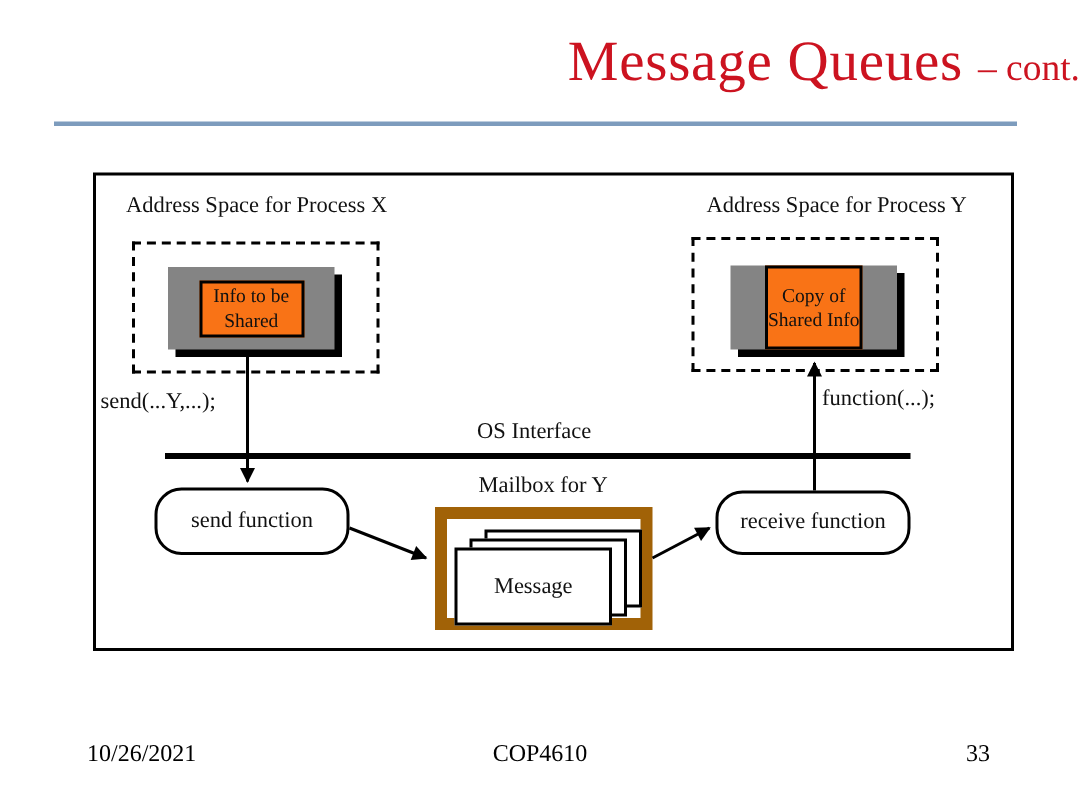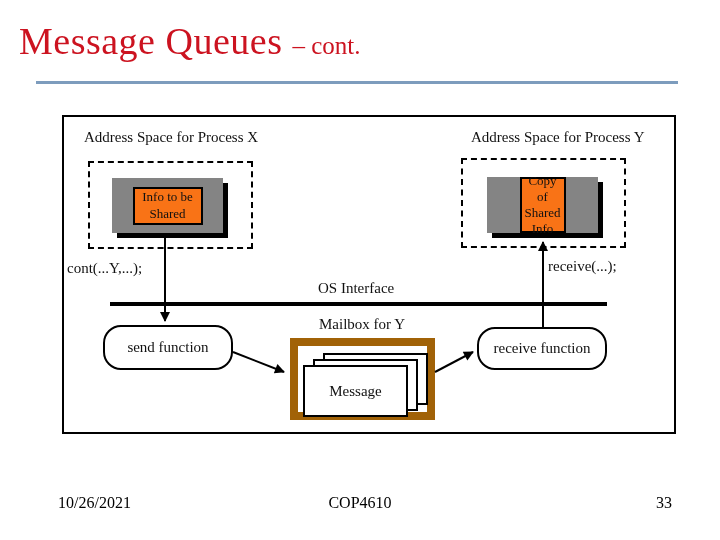--- a/index.html
+++ b/index.html
@@ -4,79 +4,79 @@
 <style>
   * { margin:0; padding:0; box-sizing:border-box; }
   html,body { background:#fff; }
   body { width:720px; height:540px; }
   .slide {
     position:relative; width:720px; height:540px; background:#ffffff;
     font-family:"Liberation Serif", serif; color:#111; overflow:hidden;
   }
 
   
-  .page-title { position:absolute; top:22px; left:0; width:100%; text-align:left;
+  .page-title { position:absolute; top:22px; left:0; width:100%; text-align:right;
                 font-weight:400; line-height:1; white-space:nowrap;padding-left:19px; }
   .title-main { font-size:38px; color:#cc1320; letter-spacing:0.5px; }
   .title-suffix { font-size:25px; color:#cc1320; margin-left:10px; }
   .title-rule { position:absolute; left:36px; top:81px; width:642px; height:3px; background:#7d9cbd; }
 
   
   .diagram { position:absolute; left:62px; top:115px; width:614px; height:319px;
              border:2px solid #000; background:#fff; }
   .dlabel { position:absolute; font-size:15px; white-space:nowrap; color:#111; }
   .dashed-box { position:absolute; border:2px dashed #000; }
   .gray-box { position:absolute; background:#848484; box-shadow:5px 5px 0 #000;
               display:flex; align-items:center; justify-content:center; }
   .white-inner { background:#f97316; border:2px solid #000; display:flex; align-items:center;
                  justify-content:center; text-align:center; font-size:13px; line-height:1.25; }
   .inner-x { width:70px; height:38px; }
-  .inner-y { width:46px; height:56px; }
+  .inner-y { width:65px; height:56px; }
   .rounded-fn { position:absolute; border:2px solid #000; border-radius:18px; background:#fff;
                 display:flex; align-items:center; justify-content:center; font-size:15px; }
   .os-line { position:absolute; left:46px; top:185px; width:497px; height:4px; background:#000; }
   .mailbox { position:absolute; left:226px; top:221px; width:145px; height:82px;
              border:8px solid #a16207; background:#fff; }
   .msg { position:absolute; width:105px; height:52px; background:#fff; border:2px solid #000; }
   .msg-front { display:flex; align-items:center; justify-content:center; font-size:15px; }
   .arrows { position:absolute; left:0; top:0; pointer-events:none; }
 
   
   .footer-text { position:absolute; top:494px; font-size:16px; color:#000000; white-space:nowrap; }
   .footer-date { left:58px; }
   .footer-course { left:0; width:100%; text-align:center; }
-  .footer-page { right:48px; }
+  .footer-page { right:60px; }
 </style>
 </head>
 <body>
 
 <div class="slide">
 
   <h1 class="page-title"><span class="title-main">Message Queues</span><span class="title-suffix">– cont.</span></h1>
   <div class="title-rule"></div>
 
   <div class="diagram">
 
     <span class="dlabel" style="left:20px; top:12px;">Address Space for Process X</span>
     <div class="dashed-box" style="left:24px; top:44px; width:165px; height:88px;"></div>
     <div class="gray-box" style="left:48px; top:61px; width:111px; height:55px;">
       <div class="white-inner inner-x">
           <span>Info to be Shared</span>
         </div>
     </div>
-    <span class="dlabel" style="left:3px; top:143px;">cont(...Y,...);</span>
+    <span class="dlabel" style="left:3px; top:143px;">send(...Y,...);</span>
 
     <span class="dlabel" style="left:375px; top:12px;margin-left:32px;">Address Space for Process Y</span>
     <div class="dashed-box" style="left:397px; top:41px; width:165px; height:90px;"></div>
     <div class="gray-box" style="left:423px; top:60px; width:111px; height:56px;">
       <div class="white-inner inner-y">
           <span>Copy of Shared Info</span>
         </div>
     </div>
-    <span class="dlabel" style="left:484px; top:141px;">receive(...);</span>
+    <span class="dlabel" style="left:484px; top:141px;">function(...);</span>
 
     <span class="dlabel" style="left:254px; top:163px;">OS Interface</span>
     <div class="os-line"></div>
 
     <div class="rounded-fn" style="left:39px; top:208px; width:130px; height:45px;">
         <span>send function</span>
       </div>
     <div class="rounded-fn" style="left:413px; top:210px; width:130px; height:43px;">
         <span>receive function</span>
       </div>

